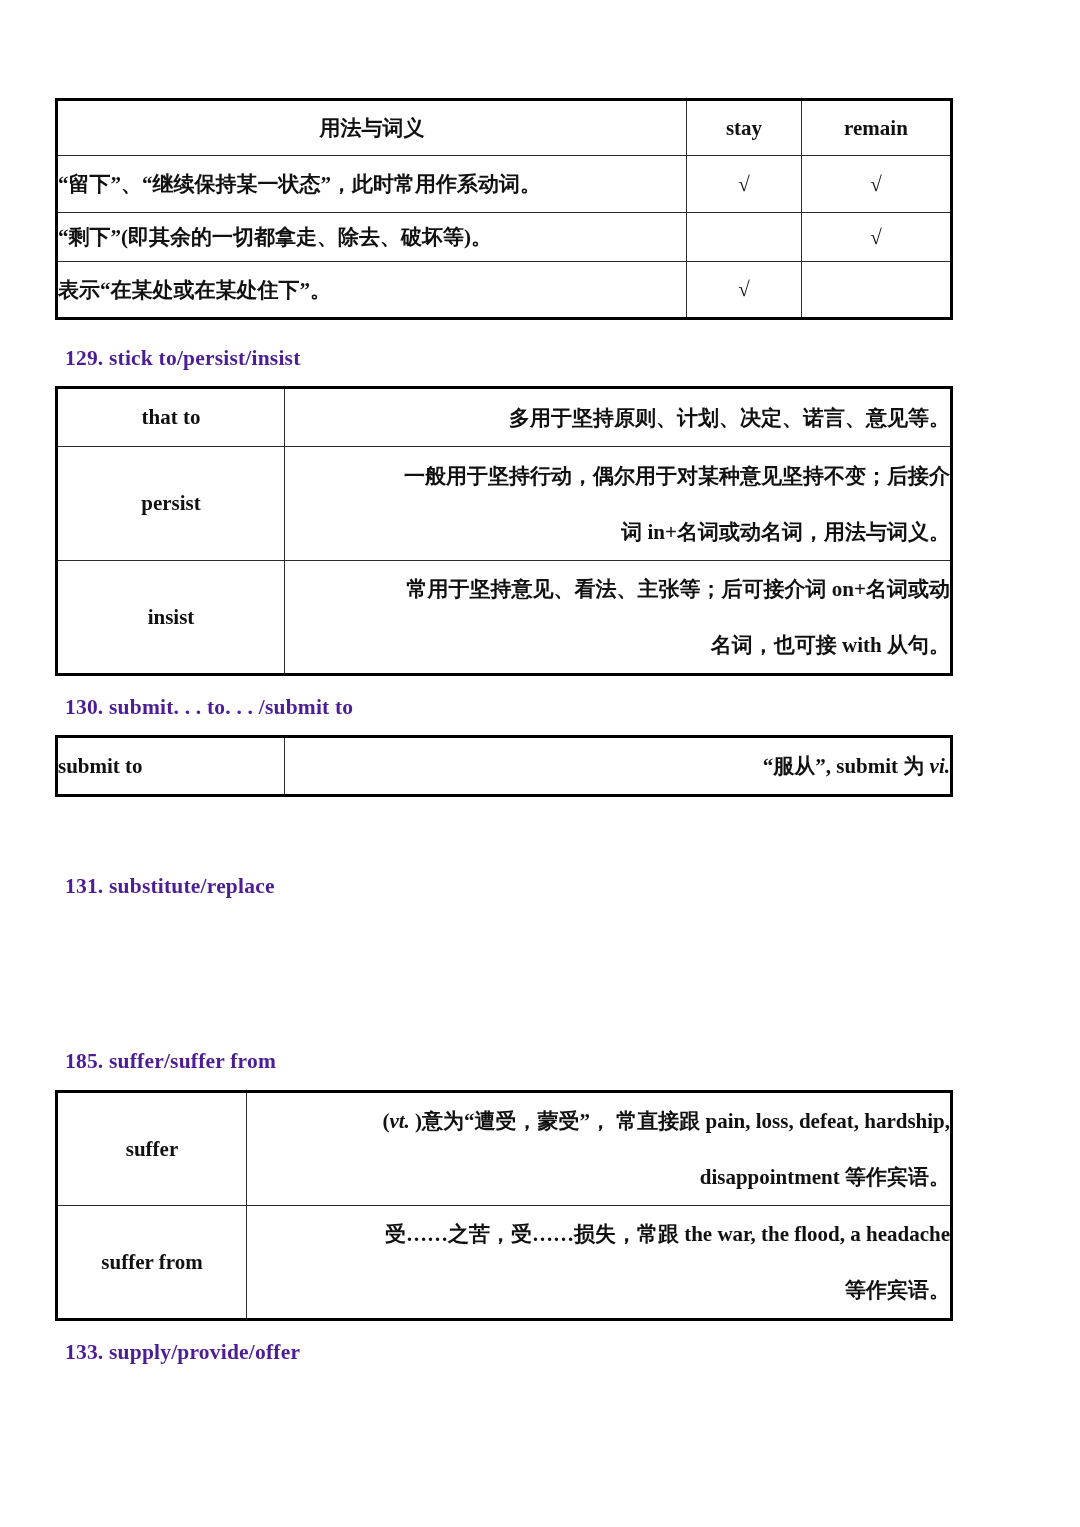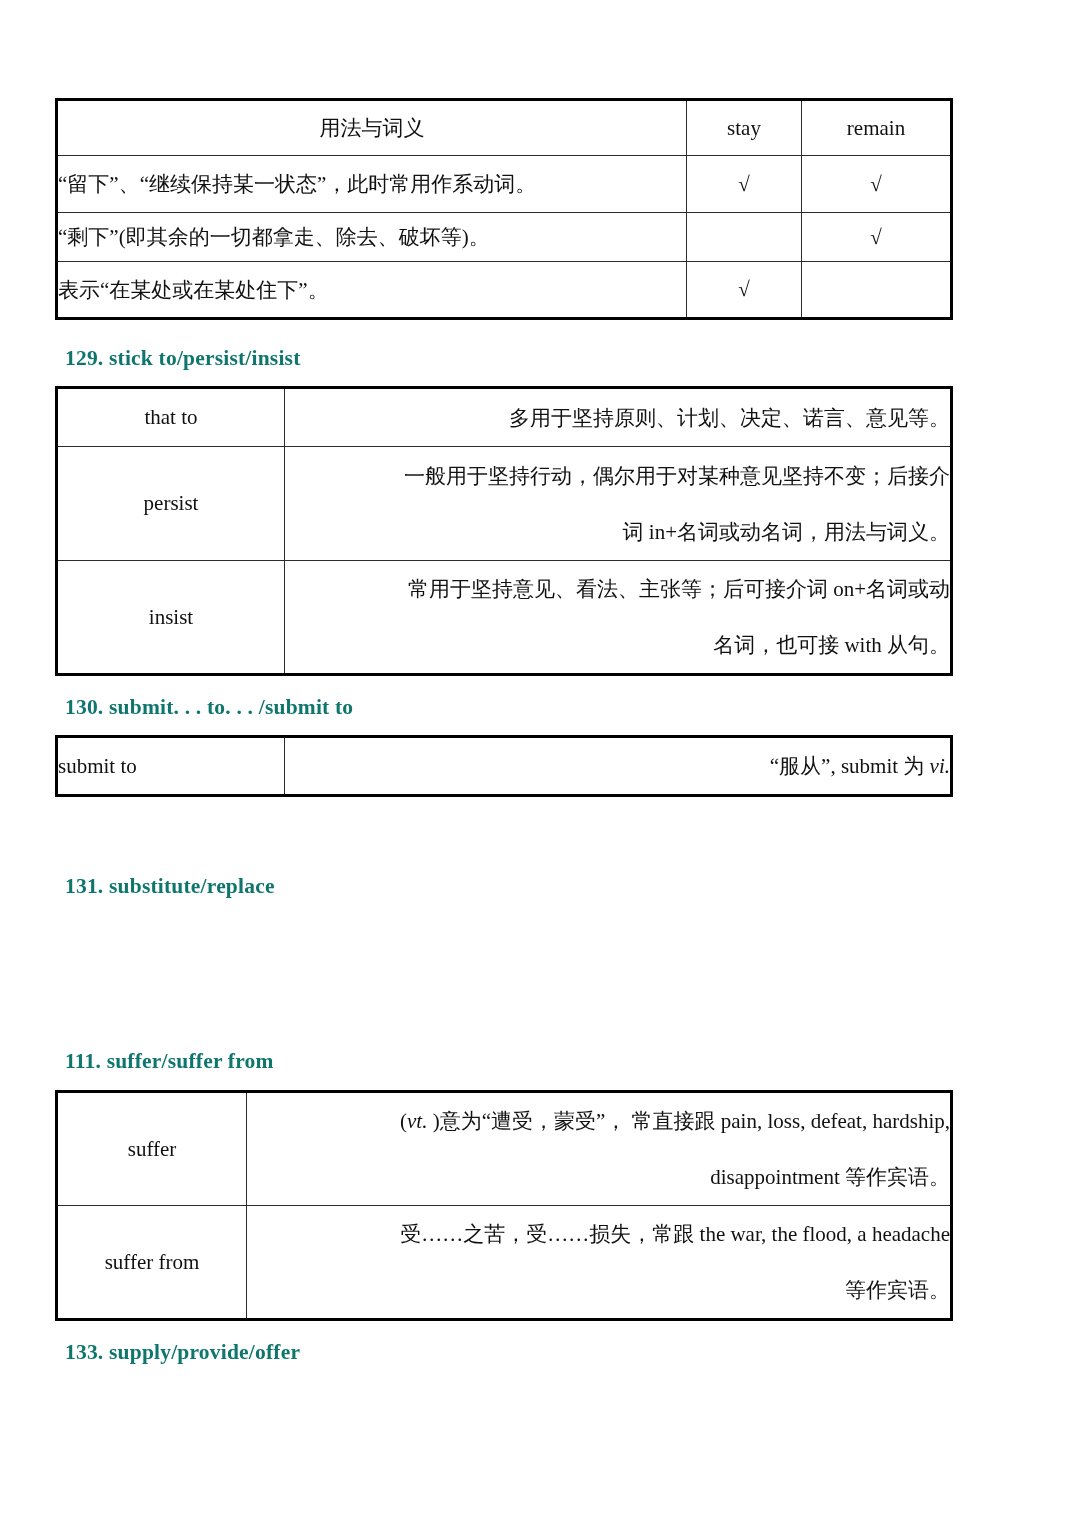--- a/index.html
+++ b/index.html
@@ -17,39 +17,39 @@
     position: absolute;
     border-collapse: collapse;
     table-layout: fixed;
     background: #ffffff;
     border: 3px solid #000000;
   }
   table.tbl th, table.tbl td {
     border: 1px solid #2b2b2b;
     padding: 0;
     font-size: 21px;
-    font-weight: normal;
+    font-weight: bold;
     color: #111111;
     vertical-align: middle;
   }
   th.hd { text-align: center; font-size: 21px; }
   td.usage { text-align: left; padding: 0 10px 0 12px; }
   td.chk { text-align: center; font-size: 24px; }
   td.term { text-align: center; }
   td.term-left { text-align: left; padding-left: 14px; }
   td.desc { text-align: right; padding: 0 8px 0 13px; line-height: 56px; }
   td.desc i { font-style: italic; }
   .sec-h {
     position: absolute;
     left: 65px;
     margin: 0;
     font-size: 21.5px;
     font-weight: bold;
     letter-spacing: 0.2px;
-    color: #0f766e;
+    color: #4c1d95;
     white-space: pre;
   }
 </style>
 </head>
 <body>
 
 <div class="doc">
 
   <table class="tbl" style="left:55px; top:98px; width:895px;">
     <colgroup>
@@ -112,21 +112,21 @@
     <tbody>
     <tr style="height:59px">
       <td class="term-left">submit to</td>
       <td class="desc"><span>“服从”, submit 为 </span><i>vi.</i></td>
     </tr>
   </tbody>
     </table>
 
   <h2 class="sec-h" style="top:874px">131. substitute/replace</h2>
 
-  <h2 class="sec-h" style="top:1049px">111. suffer/suffer from</h2>
+  <h2 class="sec-h" style="top:1049px">185. suffer/suffer from</h2>
   <table class="tbl" style="left:55px; top:1090px; width:895px;">
     <colgroup>
         <col style="width:190px">
         <col style="width:705px">
       </colgroup>
     <tbody>
         <tr style="height:112px">
       <td class="term">suffer</td>
       <td class="desc"><span>(</span><i>vt.</i><span> )意为“遭受，蒙受”， 常直接跟 pain, loss, defeat, hardship,</span><br><span>disappointment 等作宾语。</span></td>
     </tr>

